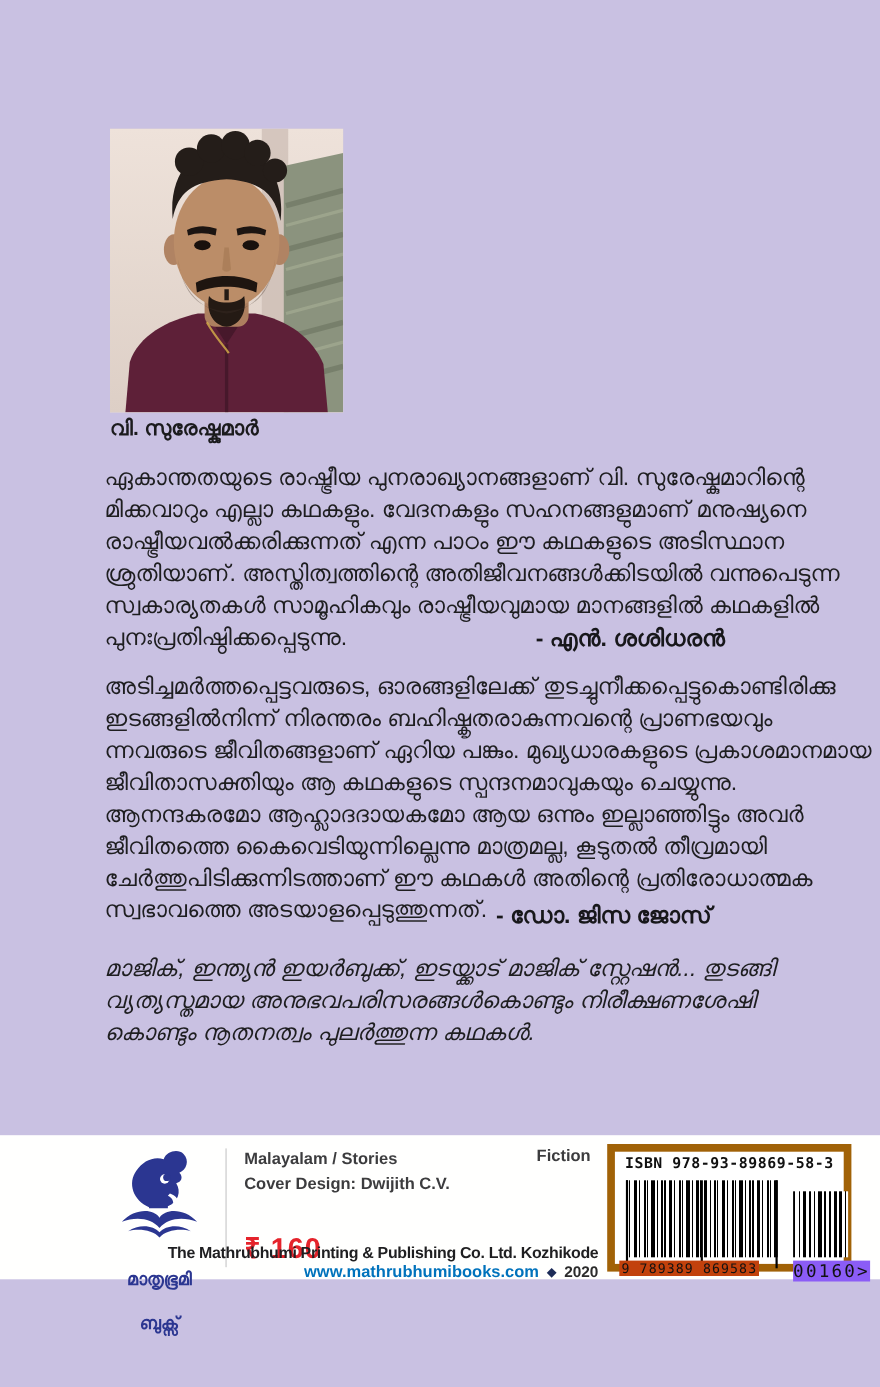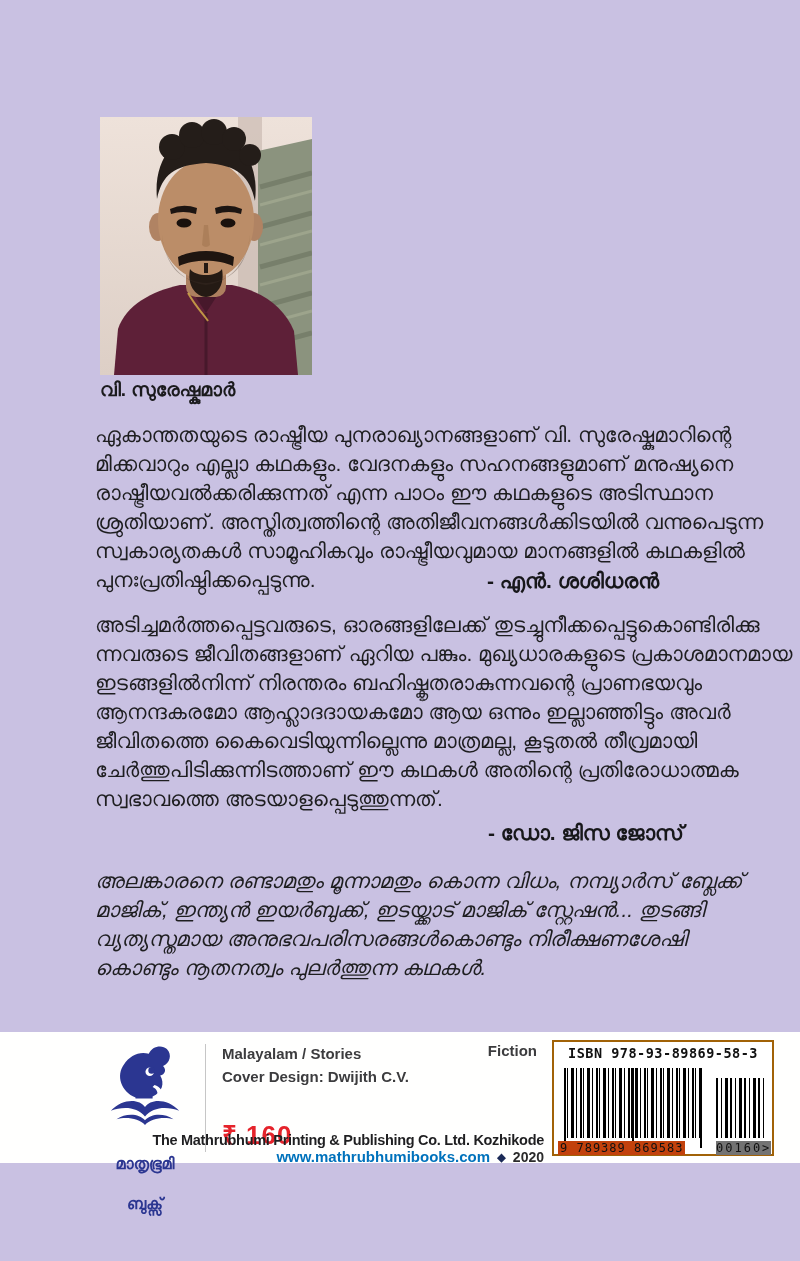--- a/index.html
+++ b/index.html
@@ -30,21 +30,21 @@
     font-size:21px; font-weight:500; line-height:29px; color:#1e1e20;
   }
   .blurb .bline { height:29px; white-space:nowrap; }
   .attribution {
     position:absolute; font-size:21px; font-weight:700; color:#17171a;
     white-space:nowrap;
   }
   #blurb1 { top:420px; }
   #blurb1 .attribution { left:372px; top:146px;margin-left:20px; }
   #blurb2 { top:610px; }
-  #blurb2 .attribution { left:393px; top:208px; }
+  #blurb2 .attribution { left:356px; top:208px; }
   #blurb3 { top:866px; font-style:italic; }
 
   
   .footer {
     position:absolute; left:0; top:1032px; width:800px; height:131px;
     background:#fffffe;
   }
   .logo-block {
     position:absolute; left:104px; top:12px; width:82px;
     display:flex; flex-direction:column; align-items:center;
@@ -78,21 +78,21 @@
   .url-line .diamond { color:#1b2a57; font-size:11px; vertical-align:1px; padding:0 3px; }
   .url-line .year { color:#2b2b2b; font-size:14px; }
   .pub-line {
     position:absolute; right:256px; top:100px; white-space:nowrap;
     font-size:14.5px; font-weight:700; color:#1f1f21; letter-spacing:-0.3px;
   }
 
   
   .barcode-box {
     position:absolute; left:552px; top:8px; width:222px; height:116px;
-    background:#fff; border:2px solid #a16207;
+    background:#fff; border:7px solid #a16207;
     font-family:"DejaVu Sans Mono", monospace; color:#111;
   }
   .isbn-line {
     text-align:center; font-size:13.5px; letter-spacing:0.5px;
     padding-top:3px; font-weight:700;
   }
   .bars-main {
     position:absolute; left:10px; top:26px; width:138px; height:70px;
     background:repeating-linear-gradient(90deg,
       #000 0 2px,#fff 2px 3px,#000 3px 4px,#fff 4px 7px,
@@ -104,22 +104,22 @@
     position:absolute; left:162px; top:36px; width:50px; height:60px;
     background:repeating-linear-gradient(90deg,
       #000 0 2px,#fff 2px 5px,#000 5px 6px,#fff 6px 9px,
       #000 9px 12px,#fff 12px 14px);
   }
   .digits-main {
     position:absolute; left:4px; top:99px; font-size:12px; letter-spacing:1px;
     background:#c2410c; padding:0 2px;
   }
   .digits-addon {
-    position:absolute; left:162px; top:99px; font-size:12px; letter-spacing:2px;
-    background:#737373;
+    position:absolute; left:162px; top:99px; font-size:16px; letter-spacing:2px;
+    background:#8b5cf6;
   }
 </style>
 </head>
 <body>
 
 <div class="photo">
   <svg viewBox="0 0 212 258" preserveAspectRatio="none">
     <defs>
       <linearGradient id="bgg" x1="0" y1="0" x2="0" y2="1">
         <stop offset="0" stop-color="#eee2da"></stop>
@@ -186,31 +186,31 @@
   <div class="bline">മിക്കവാറും എല്ലാ കഥകളും. വേദനകളും സഹനങ്ങളുമാണ് മനുഷ്യനെ</div>
   <div class="bline">രാഷ്ട്രീയവൽക്കരിക്കുന്നത് എന്ന പാഠം ഈ കഥകളുടെ അടിസ്ഥാന</div>
   <div class="bline">ശ്രുതിയാണ്. അസ്തിത്വത്തിന്റെ അതിജീവനങ്ങൾക്കിടയിൽ വന്നുപെടുന്ന</div>
   <div class="bline">സ്വകാര്യതകൾ സാമൂഹികവും രാഷ്ട്രീയവുമായ മാനങ്ങളിൽ കഥകളിൽ</div>
   <div class="bline">പുനഃപ്രതിഷ്ഠിക്കപ്പെടുന്നു.</div>
   <div class="attribution">- എൻ. ശശിധരൻ</div>
 </div>
 
 <div class="blurb" id="blurb2">
   <div class="bline">അടിച്ചമർത്തപ്പെട്ടവരുടെ, ഓരങ്ങളിലേക്ക് തുടച്ചുനീക്കപ്പെട്ടുകൊണ്ടിരിക്കു</div>
+  <div class="bline">ഇടങ്ങളിൽനിന്ന് നിരന്തരം ബഹിഷ്കൃതരാകുന്നവന്റെ പ്രാണഭയവും</div>
   <div class="bline">ന്നവരുടെ ജീവിതങ്ങളാണ് ഏറിയ പങ്കും. മുഖ്യധാരകളുടെ പ്രകാശമാനമായ</div>
-  <div class="bline">ഇടങ്ങളിൽനിന്ന് നിരന്തരം ബഹിഷ്കൃതരാകുന്നവന്റെ പ്രാണഭയവും</div>
+  <div class="bline">ജീവിതാസക്തിയും ആ കഥകളുടെ സ്പന്ദനമാവുകയും ചെയ്യുന്നു.</div>
   <div class="bline">ആനന്ദകരമോ ആഹ്ലാദദായകമോ ആയ ഒന്നും ഇല്ലാഞ്ഞിട്ടും അവർ</div>
   <div class="bline">ജീവിതത്തെ കൈവെടിയുന്നില്ലെന്നു മാത്രമല്ല, കൂടുതൽ തീവ്രമായി</div>
   <div class="bline">ചേർത്തുപിടിക്കുന്നിടത്താണ് ഈ കഥകൾ അതിന്റെ പ്രതിരോധാത്മക</div>
   <div class="bline">സ്വഭാവത്തെ അടയാളപ്പെടുത്തുന്നത്.</div>
   <div class="attribution">- ഡോ. ജിസ ജോസ്</div>
 </div>
 
 <div class="blurb" id="blurb3">
-  <div class="bline">അലങ്കാരനെ രണ്ടാമതും മൂന്നാമതും കൊന്ന വിധം, നമ്പ്യാർസ് ബ്ലേക്ക്</div>
   <div class="bline">മാജിക്, ഇന്ത്യൻ ഇയർബുക്ക്, ഇടയ്ക്കാട് മാജിക് സ്റ്റേഷൻ... തുടങ്ങി</div>
   <div class="bline">വ്യത്യസ്തമായ അനുഭവപരിസരങ്ങൾകൊണ്ടും നിരീക്ഷണശേഷി</div>
   <div class="bline">കൊണ്ടും നൂതനത്വം പുലർത്തുന്ന കഥകൾ.</div>
 </div>
 
 <div class="footer">
 
   <div class="logo-block">
     <svg width="76" height="86" viewBox="0 0 80 90">
       <g fill="#2b3691">

